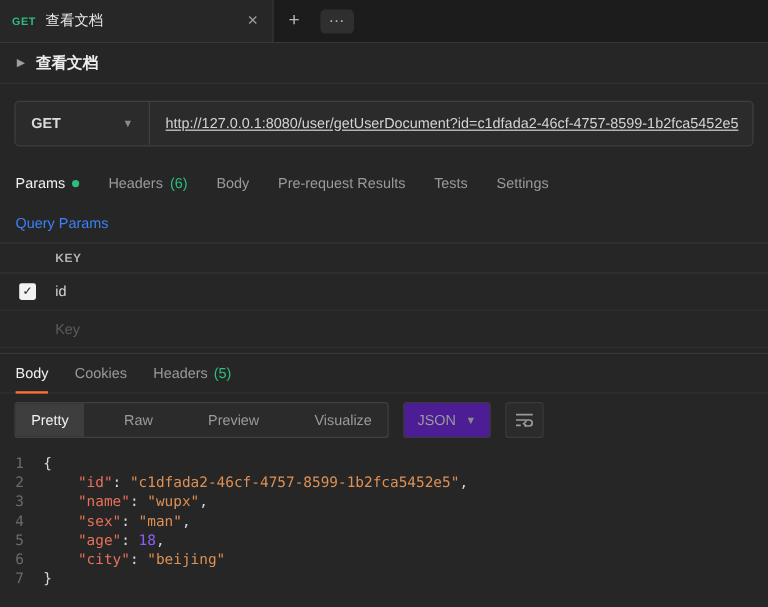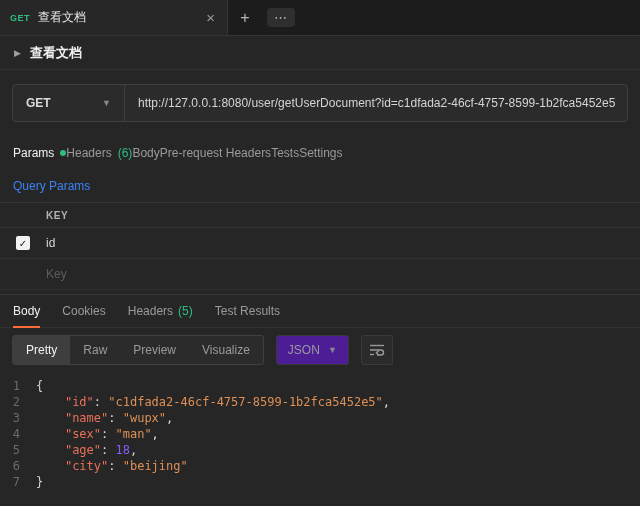--- a/index.html
+++ b/index.html
@@ -25,24 +25,24 @@
   
   .req-header { height:34px; display:flex; align-items:center; gap:9px; padding:0 14px; border-bottom:1px solid #323232; flex:none; }
   .req-header .chev { color:#9f9f9f; font-size:9px; }
   .req-header .title { font-size:13px; font-weight:bold; color:#eeeeee; }
 
   
   .url-section { padding:14px 12px 14px; flex:none; }
   .url-bar { height:38px; display:flex; border:1px solid #3f3f3f; border-radius:4px; background:#2b2b2b; overflow:hidden; }
   .method-select { width:112px; flex:none; display:flex; align-items:center; justify-content:space-between; padding:0 13px; border-right:1px solid #3f3f3f; font-size:12px; font-weight:600; color:#dcdcdc; cursor:pointer; }
   .method-select .chev { color:#8a8a8a; font-size:9px; }
-  .url-input { flex:1; display:flex; align-items:center; padding:0 13px; font-size:12px; color:#d4d4d4; white-space:nowrap; overflow:hidden; }
-
-  
-  .req-tabs { height:34px; display:flex; align-items:center; padding:0 13px; flex:none; font-size:12px; color:#9a9a9a; }
+  .url-input { flex:1; display:flex; align-items:center; padding:0 13px; font-size:12px; color:#d4d4d4; white-space:nowrap; overflow:hidden;text-decoration:underline; }
+
+  
+  .req-tabs { height:34px; display:flex; align-items:center; padding:0 13px; gap:24px; flex:none; font-size:12px; color:#9a9a9a; }
   .req-tab { display:flex; gap:6px; align-items:center; height:100%; cursor:pointer; white-space:nowrap; }
   .req-tab.active { color:#f2f2f2; }
   .dot { width:6px; height:6px; border-radius:50%; background:#2ebd7f; }
   .count-green { color:#2ebd7f; }
 
   
   .qp-label { height:32px; display:flex; align-items:center; padding:0 13px; color:#3b82f6; font-size:12px; flex:none; }
   .qp-header { height:26px; display:flex; align-items:center; border-top:1px solid #363636; border-bottom:1px solid #363636; flex:none; }
   .qp-check-col { width:46px; flex:none; display:flex; align-items:center; justify-content:center; }
   .qp-key-col { flex:1; font-size:12px; color:#d6d6d6; }
@@ -51,21 +51,21 @@
   .checkbox { width:14px; height:14px; background:#f2f2f2; border-radius:2px; display:flex; align-items:center; justify-content:center; color:#1c1c1c; font-size:10px; font-weight:bold; cursor:pointer; }
   .placeholder { color:#5c5c5c; }
 
   
   .resp-tabs { height:34px; display:flex; align-items:center; gap:22px; padding:0 13px; border-top:1px solid #363636; border-bottom:1px solid #313131; font-size:12px; color:#9a9a9a; flex:none; margin-top:4px; }
   .resp-tab { height:100%; display:flex; align-items:center; gap:5px; position:relative; cursor:pointer; }
   .resp-tab.active { color:#f2f2f2; }
   .resp-tab.active::after { content:""; position:absolute; left:0; right:0; bottom:-1px; height:2px; background:#ff6c37; }
 
   .resp-toolbar { height:44px; display:flex; align-items:center; padding:0 12px; gap:12px; flex:none; }
-  .mode-group { display:flex; border:1px solid #404040; border-radius:3px; overflow:hidden; background:#2b2b2b; }
+  .mode-group { display:flex; border:1px solid #404040; border-radius:3px; overflow:hidden; background:#2b2b2b;gap:20px; }
   .mode-btn { padding:7px 13px; font-size:12px; color:#9a9a9a; cursor:pointer; border:none; background:transparent; font-family:inherit; }
   .mode-btn.active { background:#3e3e3e; color:#f2f2f2; }
   .lang-select { display:flex; align-items:center; gap:8px; padding:7px 11px; font-size:12px; color:#9a9a9a; border:1px solid #3a3a3a; border-radius:3px; background:#4c1d95; cursor:pointer; }
   .lang-select .chev { font-size:9px; color:#8a8a8a; }
   .wrap-btn { width:32px; height:30px; display:flex; align-items:center; justify-content:center; border:1px solid #3a3a3a; border-radius:3px; background:#2b2b2b; cursor:pointer; }
 
   
   .code-area { flex:1; padding:6px 0; font-family:"DejaVu Sans Mono","Liberation Mono",monospace; font-size:12px; line-height:16px; overflow:hidden; }
   .code-line { display:flex; white-space:pre; }
   .line-num { width:36px; flex:none; text-align:right; color:#6b6b6b; padding-right:16px; }
@@ -114,21 +114,21 @@
       <span class="dot"></span>
     </div>
     <div class="req-tab">
       <span>Headers</span>
       <span class="count-green">(6)</span>
     </div>
     <div class="req-tab">
       <span>Body</span>
     </div>
     <div class="req-tab">
-      <span>Pre-request Headers</span>
+      <span>Pre-request Results</span>
     </div>
     <div class="req-tab">
       <span>Tests</span>
     </div>
     <div class="req-tab">
       <span>Settings</span>
     </div>
   </div>
 
   <div class="qp-label">Query Params</div>
@@ -155,23 +155,20 @@
   <div class="resp-tabs">
     <div class="resp-tab active">
       <span>Body</span>
     </div>
     <div class="resp-tab">
       <span>Cookies</span>
     </div>
     <div class="resp-tab">
       <span>Headers</span>
       <span class="count-green">(5)</span>
-    </div>
-    <div class="resp-tab">
-      <span>Test Results</span>
     </div>
   </div>
 
   <div class="resp-toolbar">
     <div class="mode-group">
       <button class="mode-btn active">Pretty</button>
       <button class="mode-btn">Raw</button>
       <button class="mode-btn">Preview</button>
       <button class="mode-btn">Visualize</button>
     </div>

